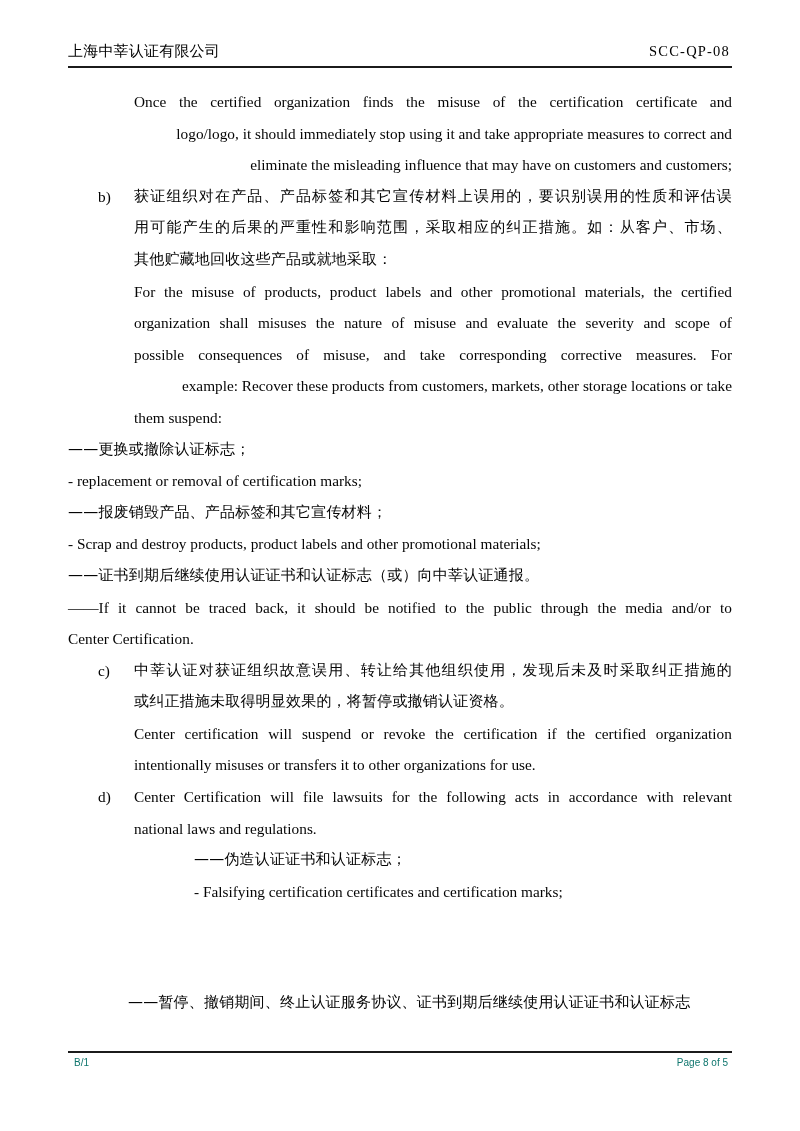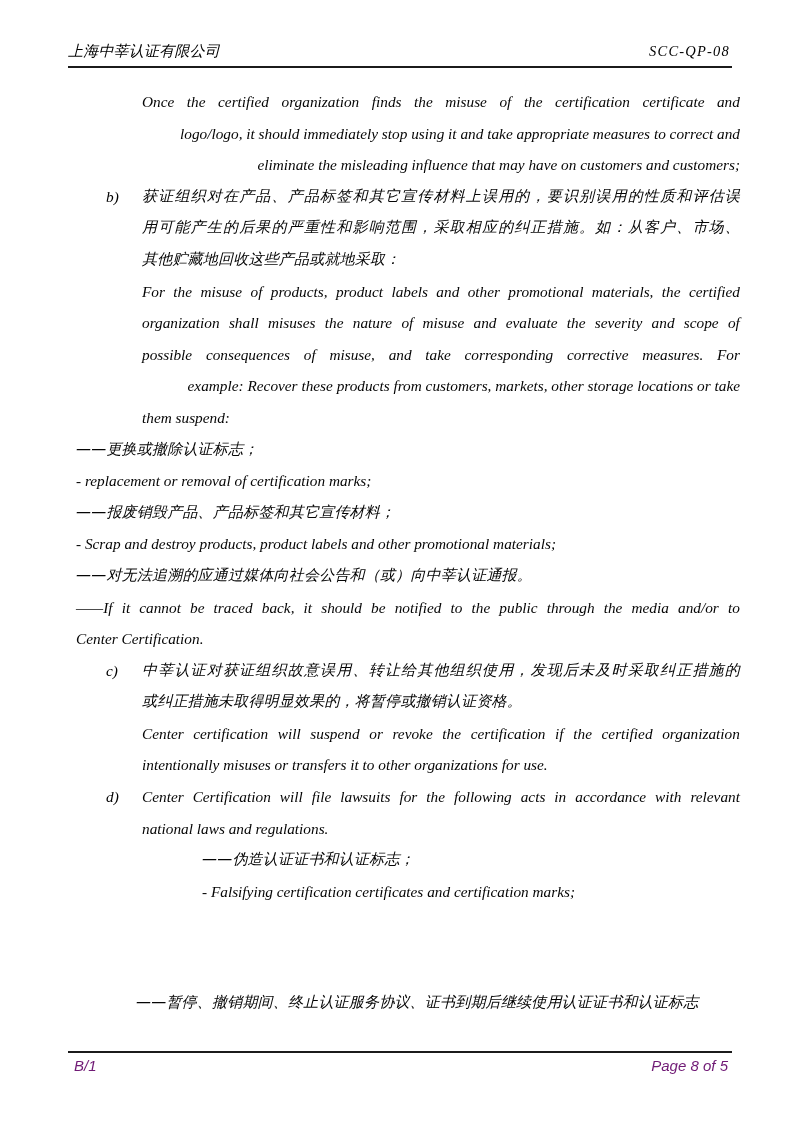--- a/index.html
+++ b/index.html
@@ -15,21 +15,20 @@
     color: #000000;
     overflow: hidden;
   }
 
   .page {
     position: absolute;
     left: 0; top: 0;
     width: 693px;
     height: 1131px;
     background: #ffffff;
-    font-style: italic;
   }
 
   
   .header {
     position: absolute;
     left: 68px;
     top: 41px;
     width: 664px;
     display: flex;
     justify-content: space-between;
@@ -53,21 +52,21 @@
     left: 68px;
     top: 66px;
     width: 664px;
     height: 0;
     border-top: 2.2px solid #1b1b1b;
   }
 
   
   .body {
     position: absolute;
-    left: 76px;
+    left: 68px;
     top: 86px;
     width: 664px;
   }
 
   .line {
     font-size: 15.3px;
     line-height: 31.6px;
     color: #050505;
     white-space: nowrap;
   }
@@ -124,22 +123,22 @@
   }
   .footer {
     position: absolute;
     left: 68px;
     top: 1057px;
     width: 664px;
     display: flex;
     justify-content: space-between;
     align-items: flex-start;
     font-family: "Liberation Sans", "DejaVu Sans", sans-serif;
-    font-size: 15px;
-    color: #701a75;
+    font-size: 10px;
+    color: #0f766e;
   }
   .footer-left { padding-left: 6px; }
   .footer-right { padding-right: 4px; }
 </style>
 </head>
 <body>
 
 <div class="page">
 
   <div class="header">
@@ -303,21 +302,21 @@
           </div>
         <div class="line">them suspend:</div>
       </div>
     </div>
 
     <div class="indent-dash" id="dash-list-1">
         <div class="line cn">——更换或撤除认证标志；</div>
         <div class="line">- replacement or removal of certification marks;</div>
         <div class="line cn">——报废销毁产品、产品标签和其它宣传材料；</div>
         <div class="line">- Scrap and destroy products, product labels and other promotional materials;</div>
-        <div class="line cn">——对无法追溯的应通过媒体向社会公告和（或）向中莘认证通报。</div>
+        <div class="line cn">——证书到期后继续使用认证证书和认证标志（或）向中莘认证通报。</div>
       </div>
 
     <div class="indent-dash">
       <div class="line just" id="tb-l1">
           <span>——If</span>
           <span>it</span>
           <span>cannot</span>
           <span>be</span>
           <span>traced</span>
           <span>back,</span>

